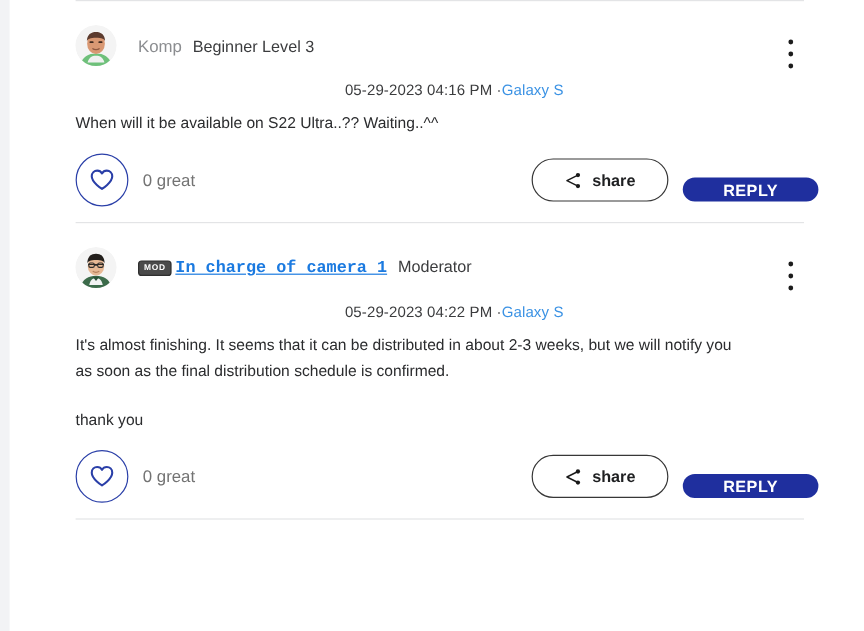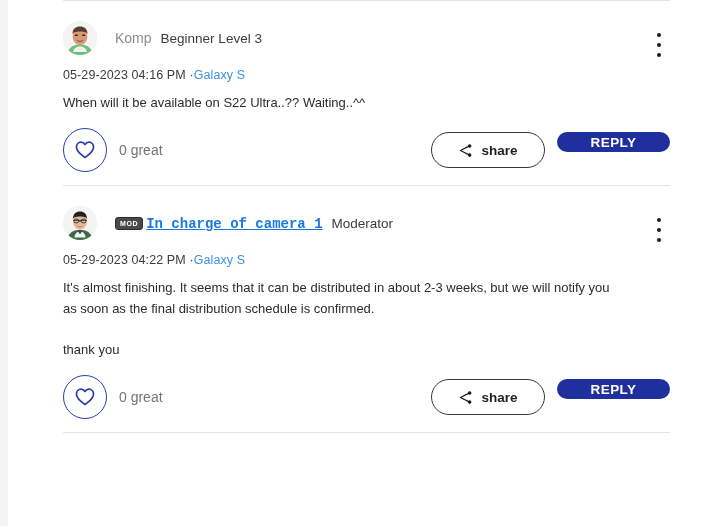--- a/index.html
+++ b/index.html
@@ -26,21 +26,21 @@
     width: 720px;
   }
   .divider {
     height: 1px;
     background: #e3e4e6;
     margin-left: 63px;
     margin-right: 50px;
   }
   .post {
     position: relative;
-    padding: 18px 50px 16px 63px;
+    padding: 18px 26px 16px 63px;
   }
   .post-header {
     display: flex;
     align-items: center;
     gap: 10px;
     height: 38px;
   }
   .avatar {
     width: 34px; height: 34px;
     border-radius: 50%;
@@ -104,20 +104,21 @@
     display: block;
     width: 4px; height: 4px;
     border-radius: 50%;
     background: #1c1c1c;
   }
   .timestamp {
     margin-top: 11px;
     font-size: 12.5px;
     color: #3b3c3e;
     letter-spacing: 0.1px;
+    text-align: center;
   }
   .timestamp .board-link {
     color: #3b92e4;
     text-decoration: none;
   }
   .body-text {
     margin-top: 10px;
     font-size: 13px;
     line-height: 1.62;
     color: #2b2c2e;
@@ -147,23 +148,23 @@
     justify-content: center;
     cursor: pointer;
     padding: 0;
   }
   .like-count {
     font-size: 14px;
     color: #737373;
   }
   .right-actions {
     position: absolute;
-    right: 0;
-    display: flex;
-    align-items: flex-start;
+    right: 12px;
+    display: flex;
+    align-items: flex-end;
     gap: 12px;
   }
   .share-btn {
     display: flex;
     align-items: center;
     justify-content: center;
     gap: 8px;
     width: 114px;
     height: 36px;
     border-radius: 18px;

